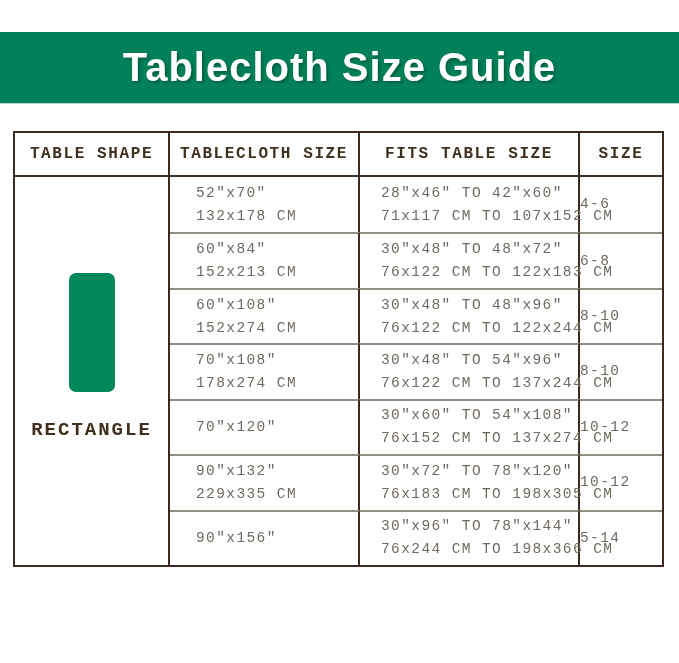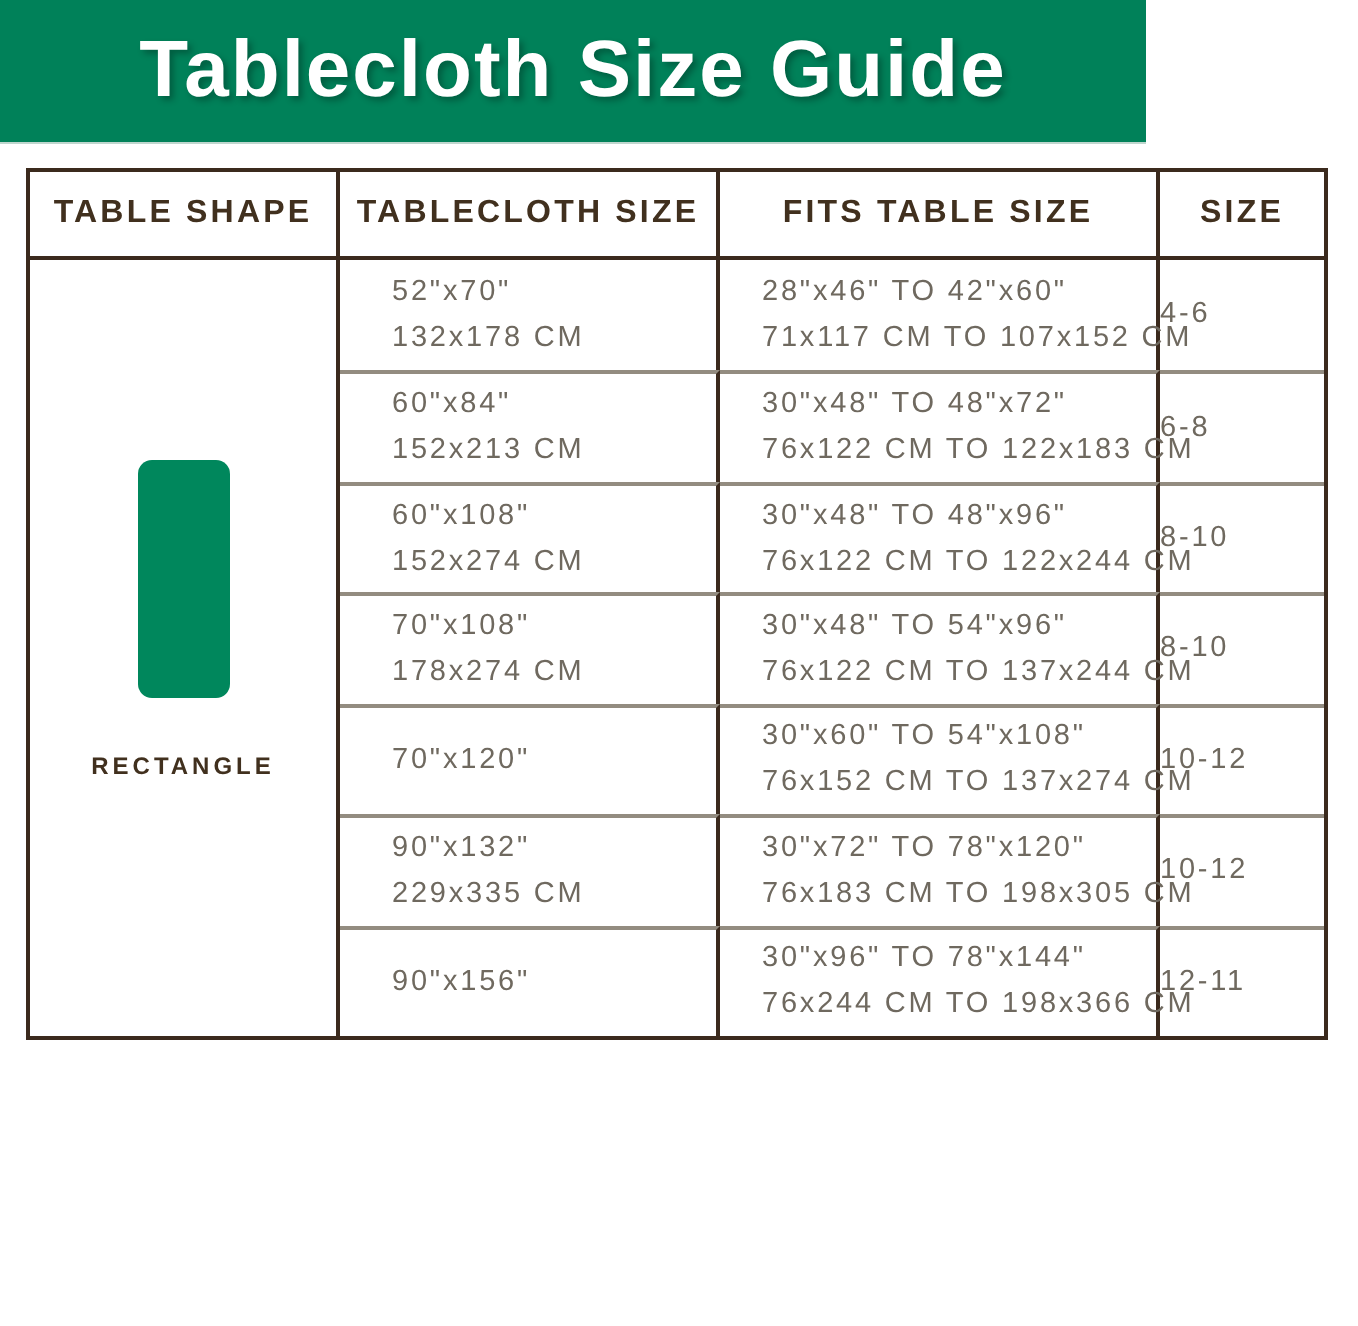--- a/index.html
+++ b/index.html
@@ -8,37 +8,39 @@
     --dark:#3b2a1d;
     --header-text:#41301e;
     --cell-text:#6f695f;
     --row-line:#938c80;
   }
   *{box-sizing:border-box;margin:0;padding:0;}
   html,body{width:679px;background:#ffffff;font-family:"Liberation Sans", sans-serif;}
   body{height:663px;overflow:hidden;}
 
   .banner{
-    width:573px;height:71px;background:var(--green);
+    width:679px;height:71px;background:var(--green);
     display:flex;align-items:center;justify-content:center;
     box-shadow:0 1px 0 rgba(0,90,60,0.25);
+    margin-top:32px;
   }
   .banner h1{
     color:#ffffff;font-size:40px;font-weight:bold;letter-spacing:1px;
     font-stretch:condensed;
     text-shadow:2px 2px 3px rgba(0,0,0,0.28);
   }
 
   .size-table{
-    margin:13px 14px 0 13px;
+    margin:28px 14px 0 13px;
     width:651px;height:436px;
     border:2px solid var(--dark);
     display:grid;
     grid-template-columns:155px 190px 220px 1fr;
     grid-template-rows:44px repeat(7, 1fr);
+    font-family:Liberation Mono, monospace;
   }
   .cell{display:flex;}
   .hcell{
     align-items:center;justify-content:center;
     border-bottom:2px solid var(--dark);
     color:var(--header-text);font-weight:bold;font-size:16px;letter-spacing:1.6px;
     white-space:nowrap;
   }
   .v-dark{border-right:2px solid var(--dark);}
 
@@ -46,21 +48,21 @@
     grid-column:1;grid-row:2 / span 7;
     border-right:2px solid var(--dark);
     display:flex;flex-direction:column;align-items:center;justify-content:center;
     transform:none;
   }
   .shape-inner{display:flex;flex-direction:column;align-items:center;transform:translateY(-14px);}
   .rect-swatch{
     width:46px;height:119px;border-radius:7px;background:var(--swatch-green);
   }
   .shape-label{
-    margin-top:27px;color:var(--header-text);font-size:12px;font-weight:bold;
+    margin-top:27px;color:var(--header-text);font-size:19px;font-weight:bold;
     letter-spacing:2px;white-space:nowrap;
   }
 
   .body-cell{
     flex-direction:column;justify-content:center;
     color:var(--cell-text);font-size:14.5px;letter-spacing:1.4px;line-height:23px;
     white-space:nowrap;
   }
   .body-cell.sep{border-top:2px solid var(--row-line);}
   .cloth-cell{padding-left:26px;}
@@ -159,15 +161,15 @@
   </div>
 
   <div class="cell body-cell cloth-cell v-dark sep">
     <span>90"x156"</span>
   </div>
   <div class="cell body-cell fits-cell v-dark sep">
     <span>30"x96" TO 78"x144"</span>
     <span>76x244 CM TO 198x366 CM</span>
   </div>
   <div class="cell body-cell seats-cell sep">
-    <span>12-11</span>
+    <span>5-14</span>
   </div>
 </div>
 
 </body></html>

